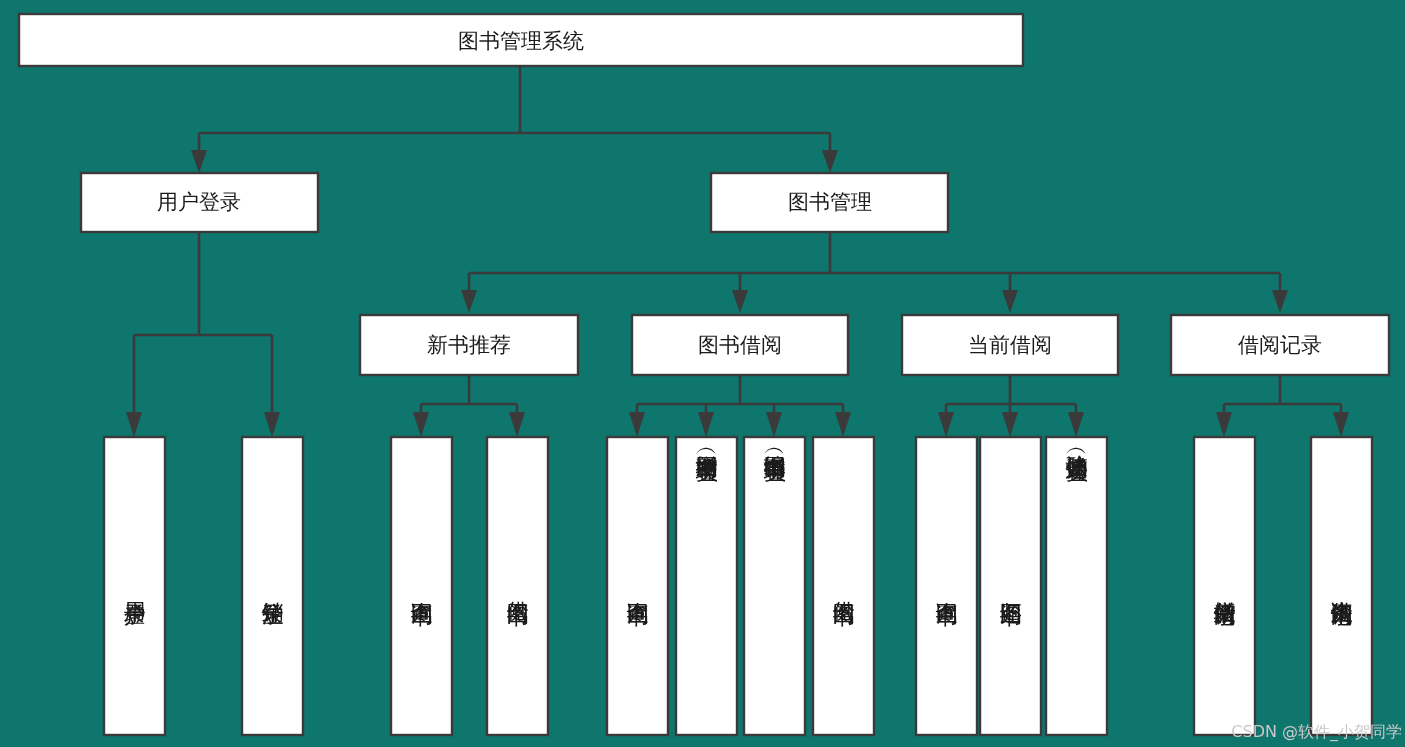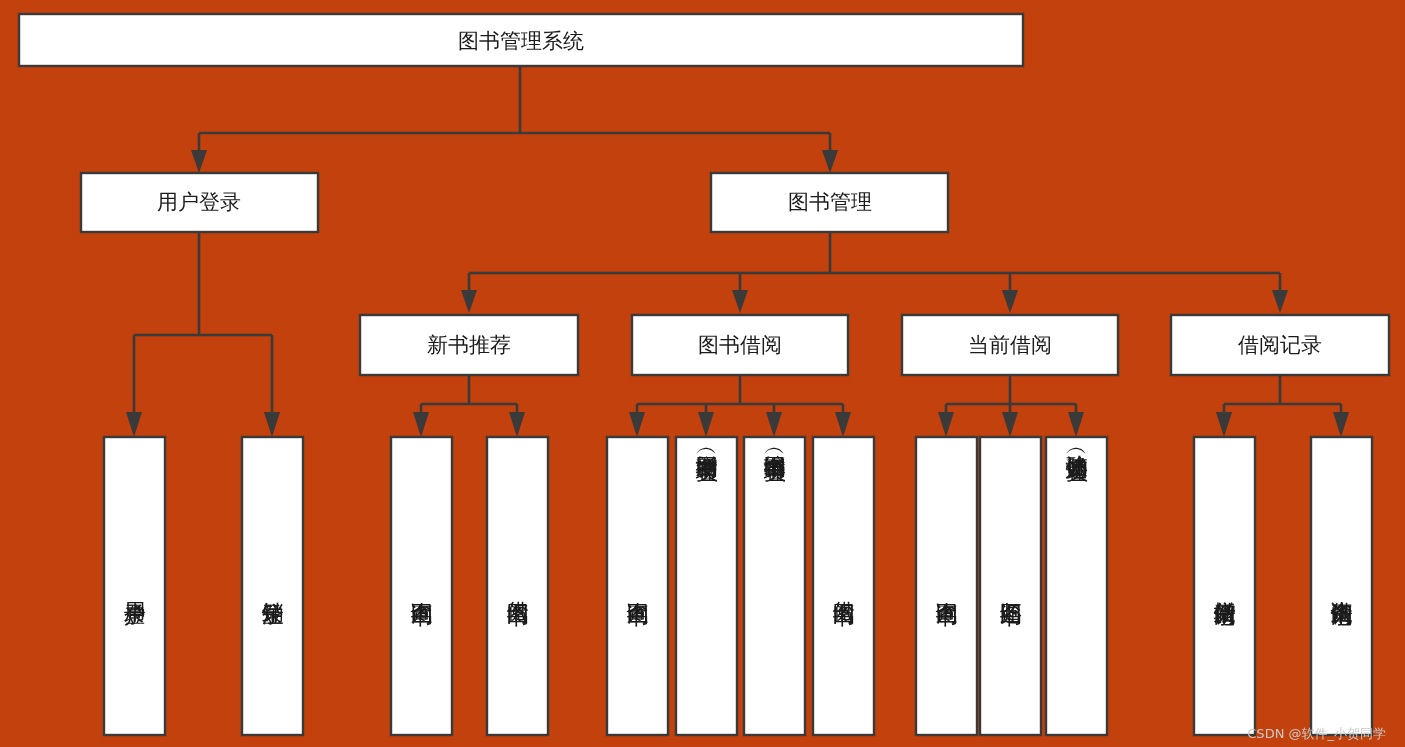--- a/index.html
+++ b/index.html
@@ -1,24 +1,24 @@
 <!DOCTYPE html>
 <html><head>
 <meta charset="utf-8">
 <style>
   html,body{margin:0;padding:0;background:#ffffff;}
   body{font-family:"DejaVu Sans","Liberation Sans",sans-serif;}
-  #stage{position:relative;width:1405px;height:747px;background:#c2410c;overflow:hidden;}
+  #stage{position:relative;width:1405px;height:747px;background:#0f766e;overflow:hidden;}
   svg.diagram{position:absolute;left:0;top:0;width:1405px;height:747px;}
   .node-box{fill:#ffffff;stroke:#3a3a3a;stroke-width:2.4;}
   .node-label{font-family:"DejaVu Sans","Liberation Sans",sans-serif;fill:#1b1b1b;text-anchor:middle;dominant-baseline:middle;}
   .label-h{font-size:21px;}
   .link{stroke:#3a3a3a;stroke-width:2.6;fill:none;stroke-linecap:butt;}
   .arrow-head{fill:#3a3a3a;stroke:none;}
-  .watermark{position:absolute;right:19px;bottom:4px;color:#c9c9c9;font-size:13px;
+  .watermark{position:absolute;right:3px;bottom:4px;color:#c9c9c9;font-size:16px;
     font-family:"DejaVu Sans","Liberation Sans",sans-serif;white-space:nowrap;user-select:none;}
   .vlabel-wrap{position:absolute;display:flex;align-items:center;justify-content:center;
     pointer-events:none;}
   .vlabel{writing-mode:vertical-rl;text-orientation:upright;font-size:22px;color:#1b1b1b;
     line-height:1.02;letter-spacing:1px;text-align:center;
     font-family:"DejaVu Sans","Liberation Sans",sans-serif;}
 </style>
 </head>
 <body>
 

